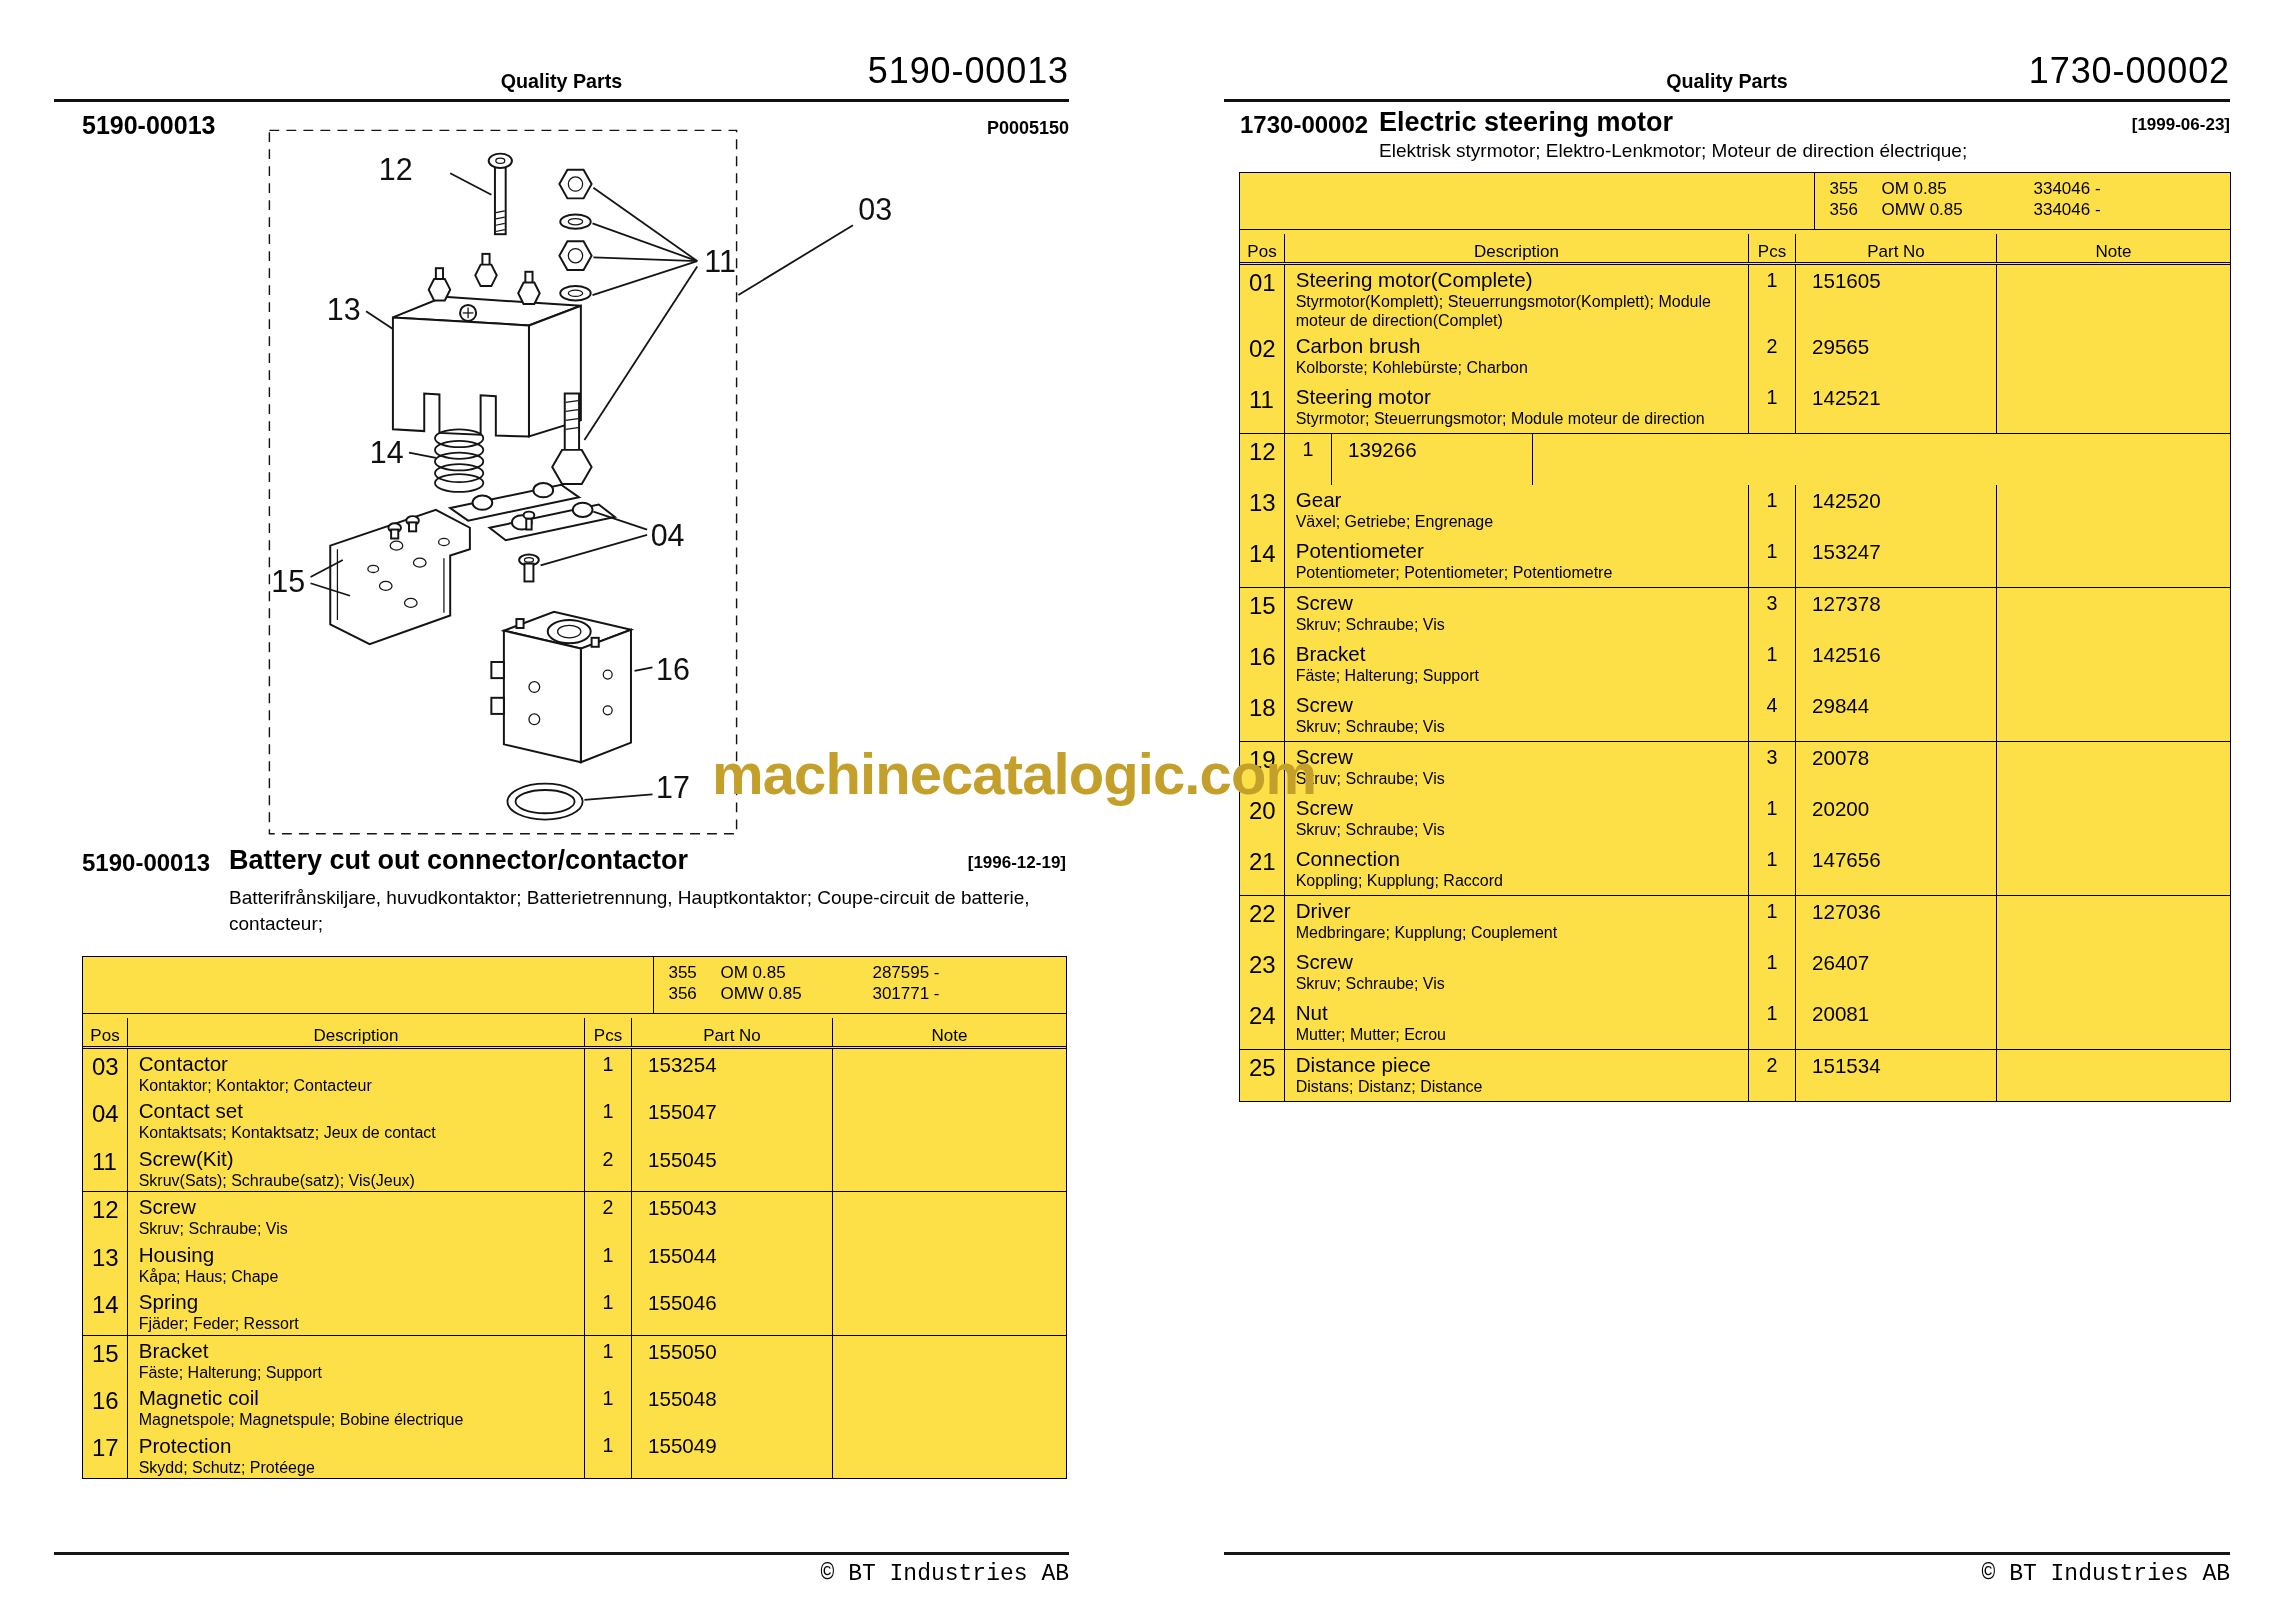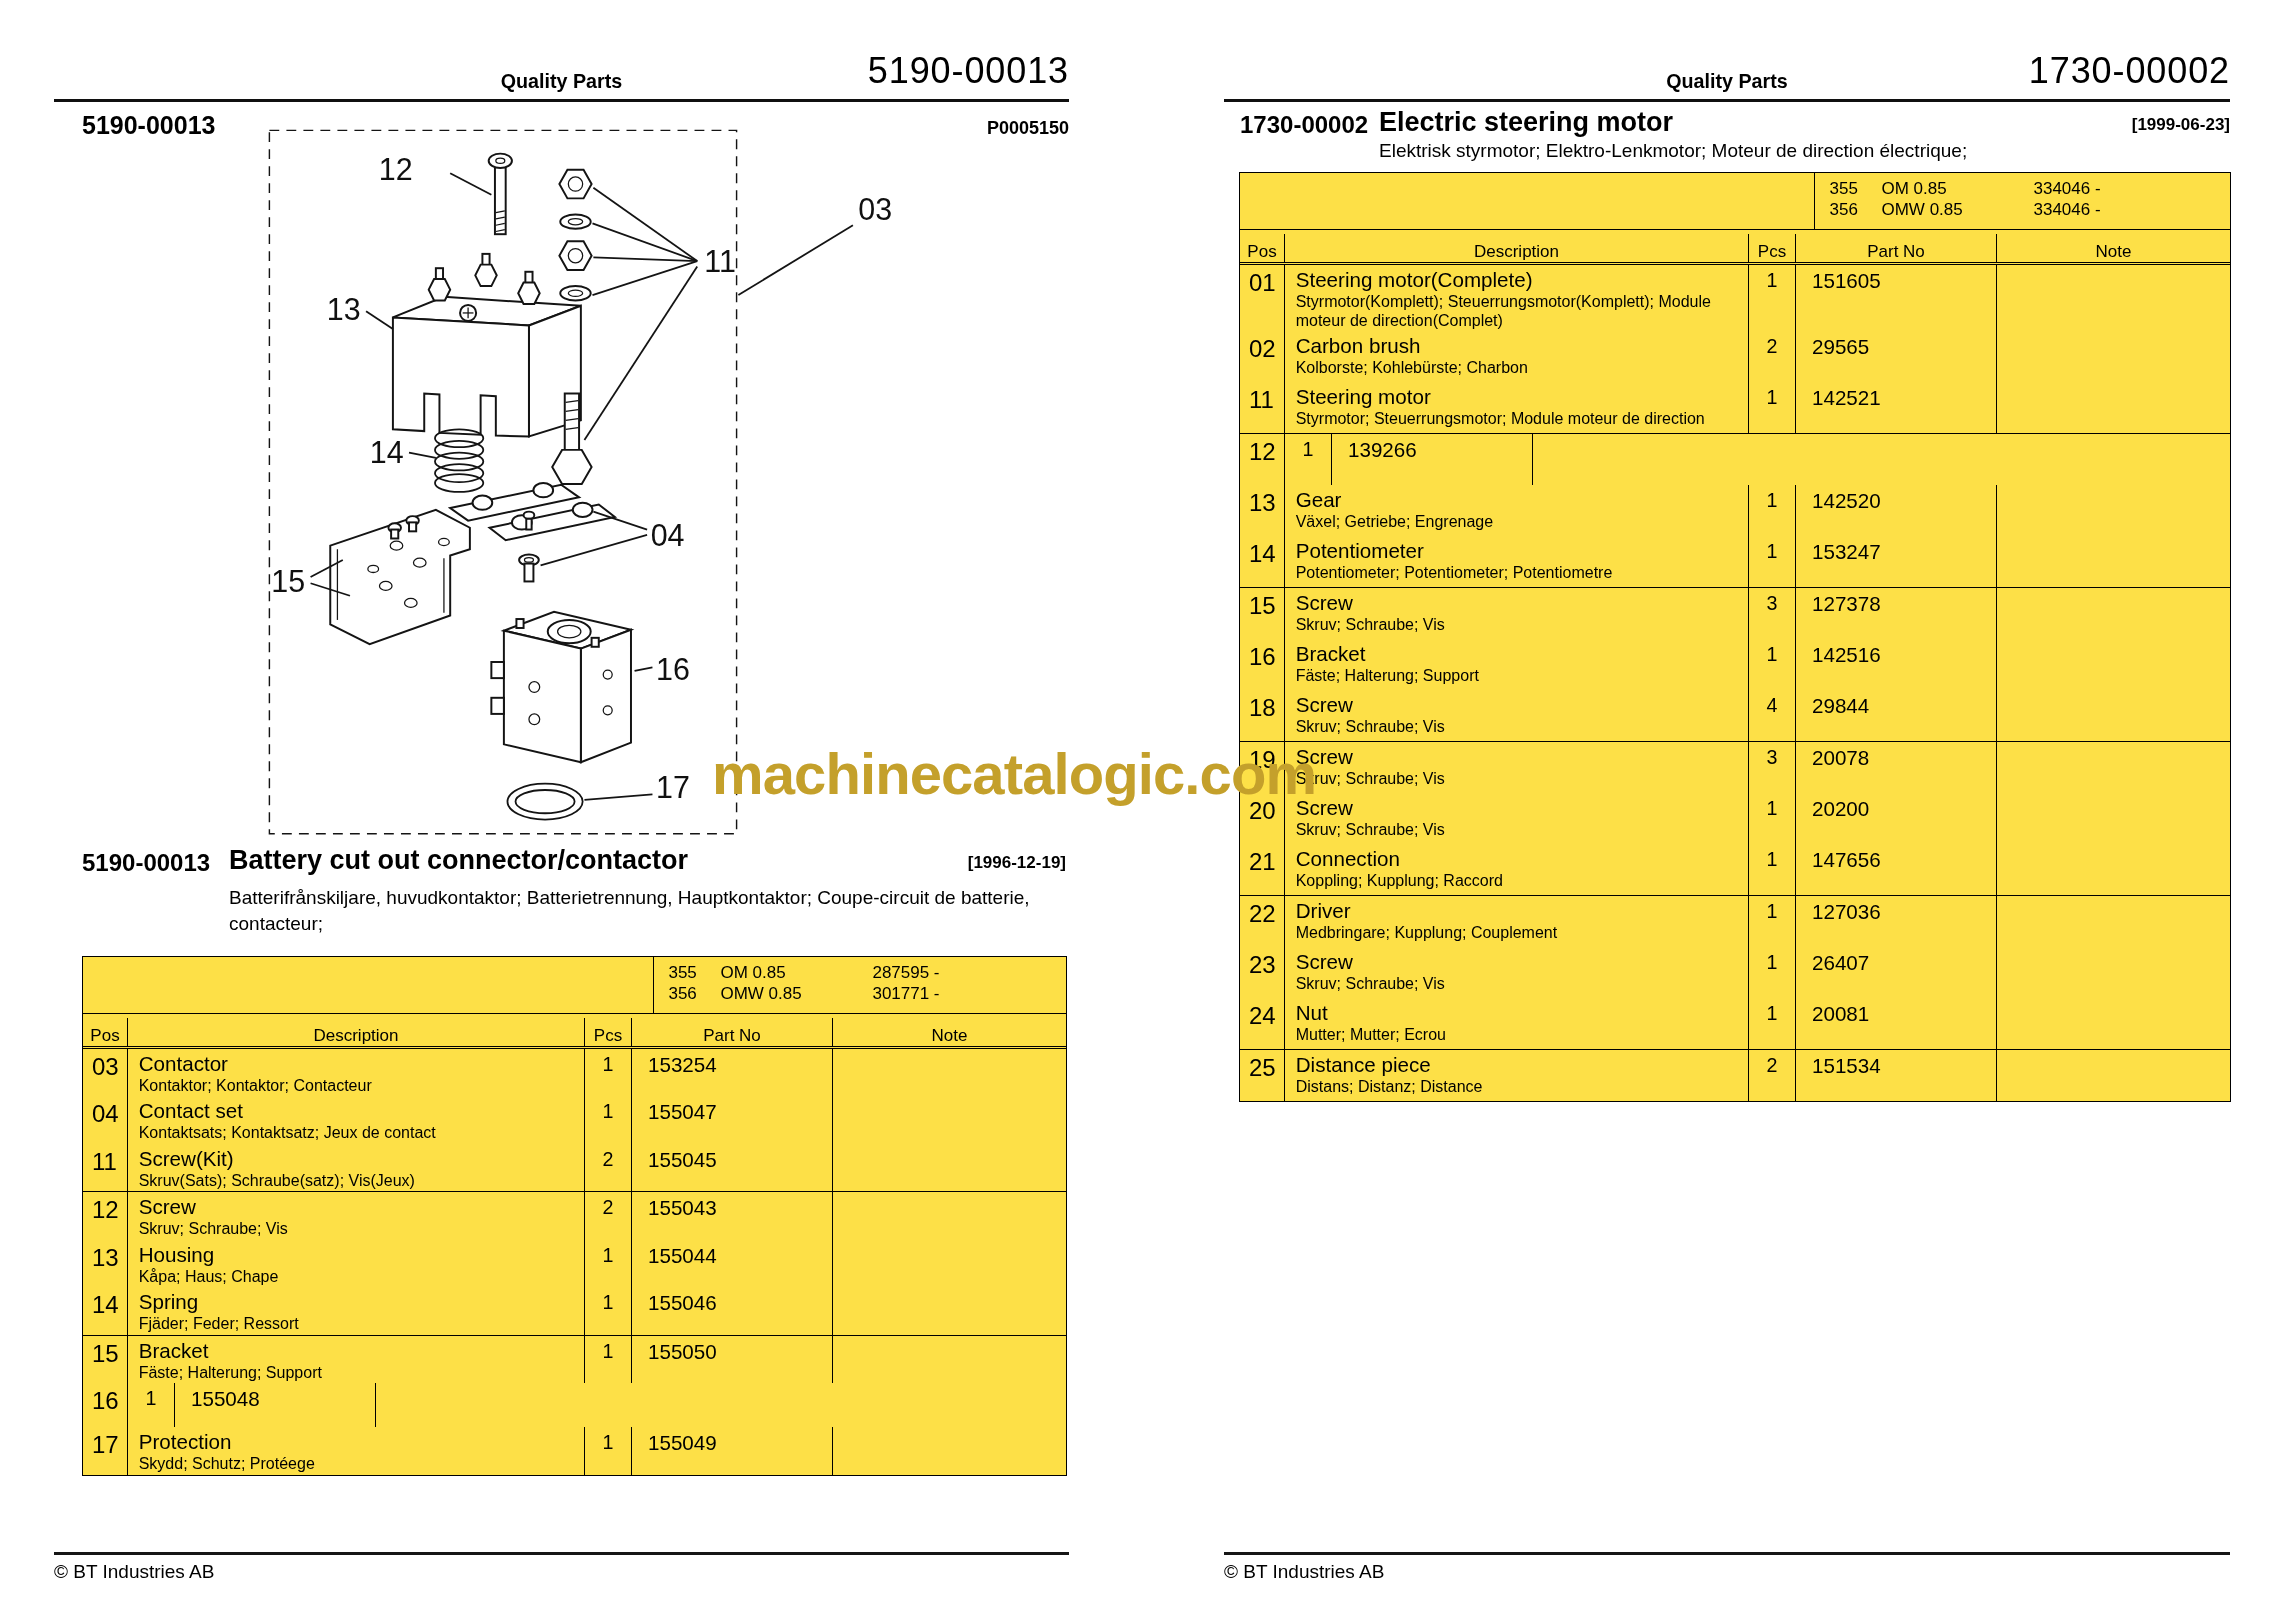--- a/index.html
+++ b/index.html
@@ -41,21 +41,21 @@
   .tgroup:last-child{border-bottom:none;}
   .trow{display:flex;min-height:var(--rh);}
   .cell.c-pos{padding:3.6px 0 0 9px;font-size:24px;}
   .cell.c-desc{padding:2.7px 9px 1.8px 10.7px;}
   .d-main{font-size:20.6px;line-height:24px;}
   .d-sub{font-size:16px;line-height:19px;}
   .cell.c-pcs{padding-top:3.6px;text-align:center;font-size:19.7px;}
   .cell.c-part{padding:3.6px 0 0 16px;font-size:20.6px;}
   
   .ft-rule{height:2.7px;background:#161616;}
-  .ft-text{font-size:19px;text-align:left;}
+  .ft-text{font-size:23px;text-align:right;font-family:Liberation Mono, monospace;}
   
   #diagram{left:260px;top:125px;width:699px;height:716px;}
   #diagram svg{display:block;}
   .dline{stroke:#141414;stroke-width:2;fill:none;}
   .dshape{stroke:#141414;stroke-width:2.2;fill:#fff;}
   .dthin{stroke:#141414;stroke-width:1.4;fill:none;}
   .dlabel{font-size:34px;fill:#101010;font-family:"Liberation Sans","DejaVu Sans",sans-serif;}
   
   #watermark{
     left:712px;top:740px;font-size:58px;font-weight:bold;color:#C4A02B;
@@ -310,20 +310,24 @@
           <div class="cell c-desc">
             <div class="d-main">Bracket</div>
             <div class="d-sub">Fäste; Halterung; Support</div>
           </div>
           <div class="cell c-pcs">1</div>
           <div class="cell c-part">155050</div>
           <div class="cell c-note"></div>
         </div>
         <div class="trow">
           <div class="cell c-pos">16</div>
+          <div class="cell c-desc">
+            <div class="d-main">Magnetic coil</div>
+            <div class="d-sub">Magnetspole; Magnetspule; Bobine électrique</div>
+          </div>
           <div class="cell c-pcs">1</div>
           <div class="cell c-part">155048</div>
           <div class="cell c-note"></div>
         </div>
         <div class="trow">
           <div class="cell c-pos">17</div>
           <div class="cell c-desc">
             <div class="d-main">Protection</div>
             <div class="d-sub">Skydd; Schutz; Protéege</div>
           </div>

